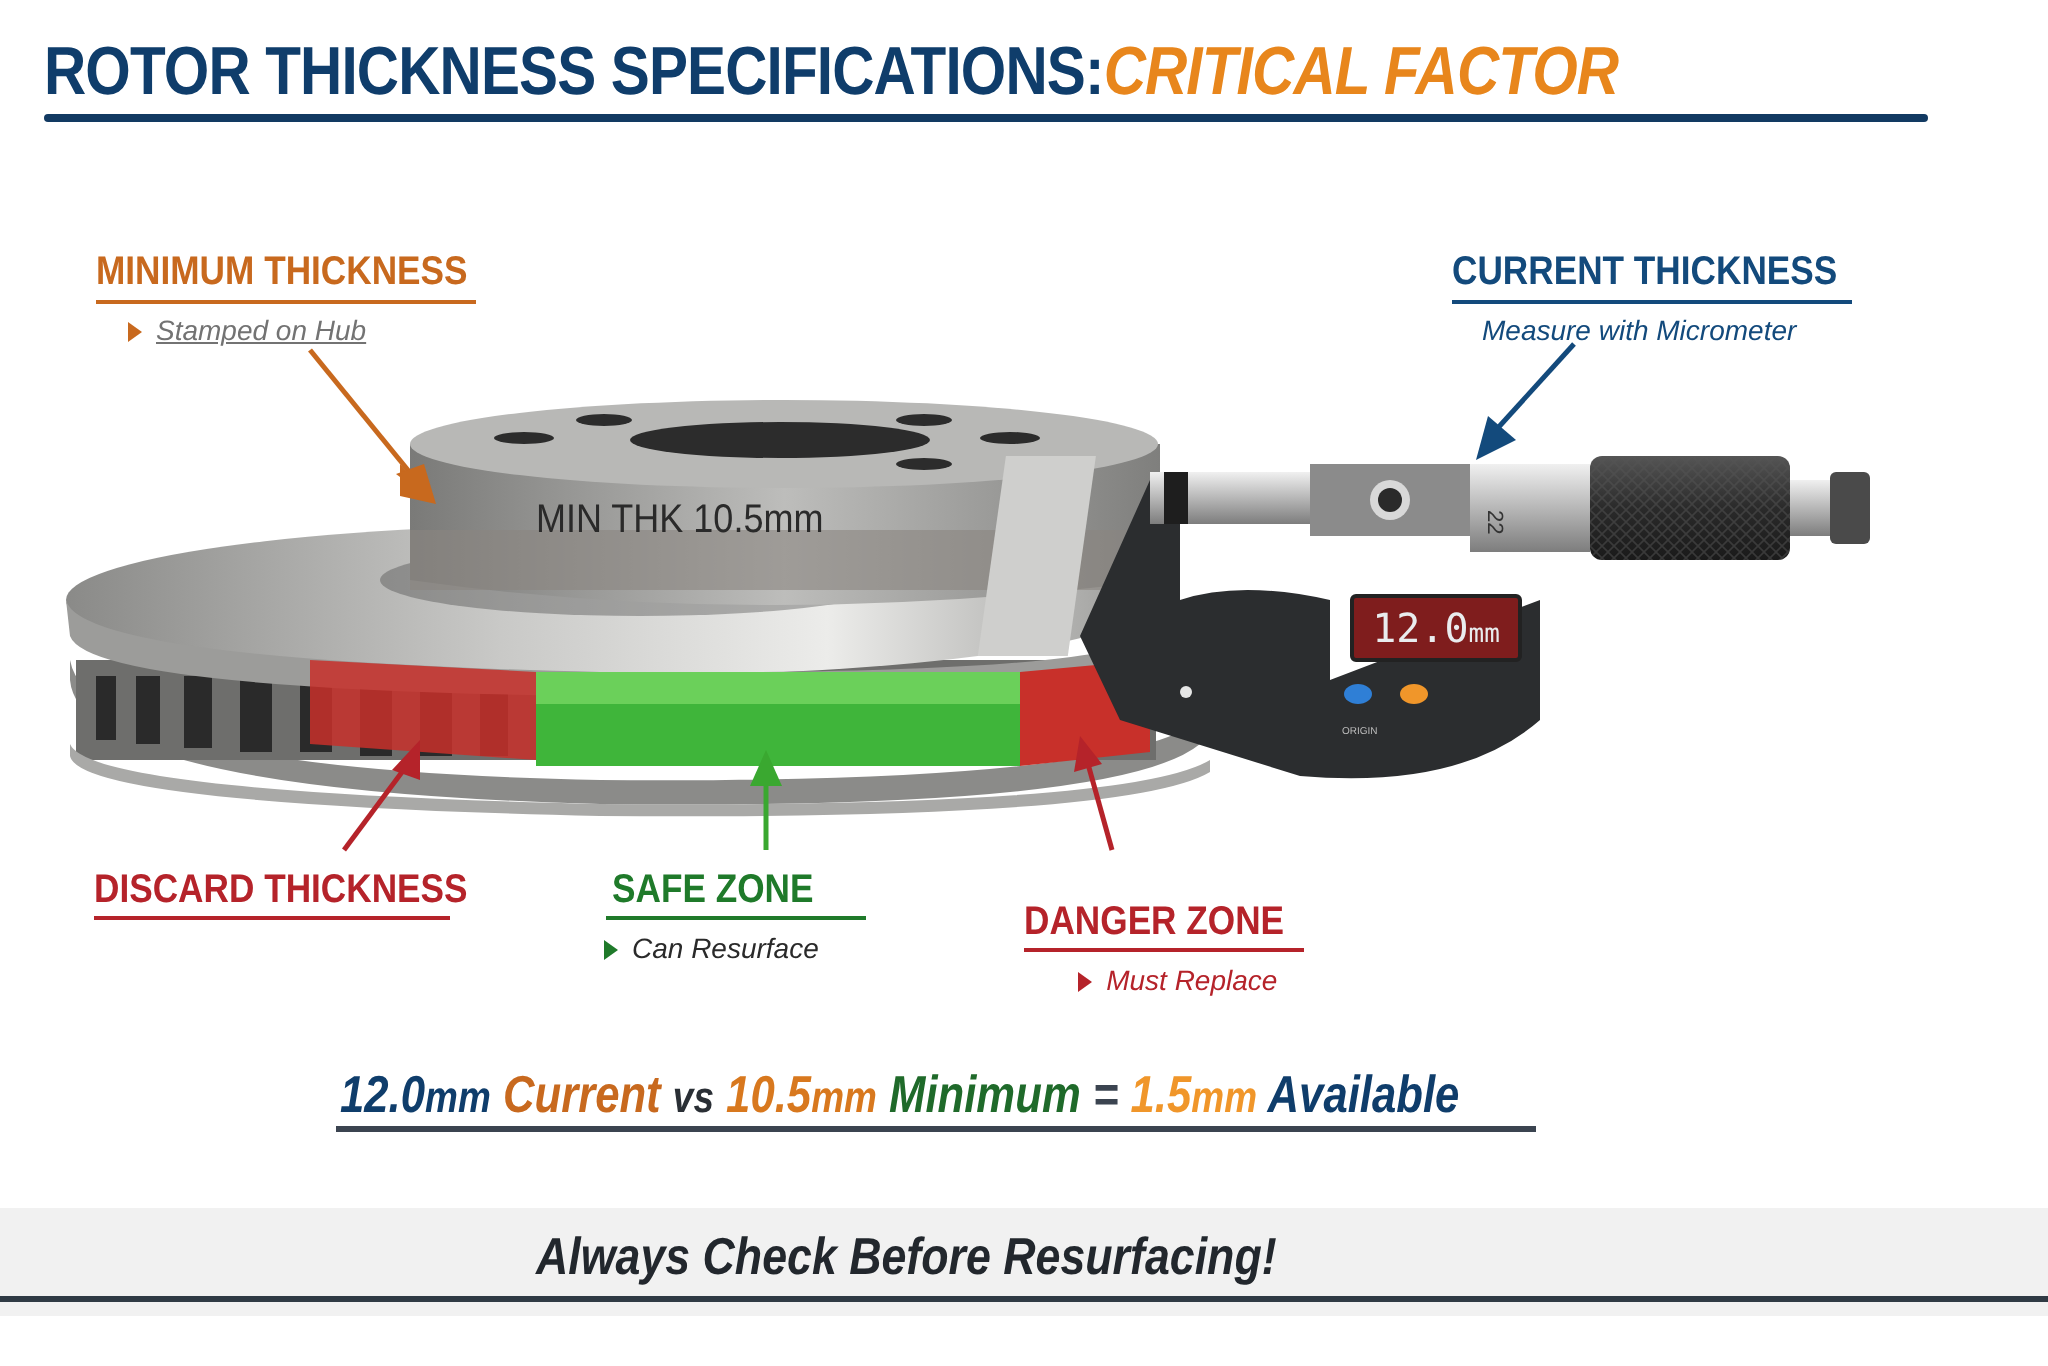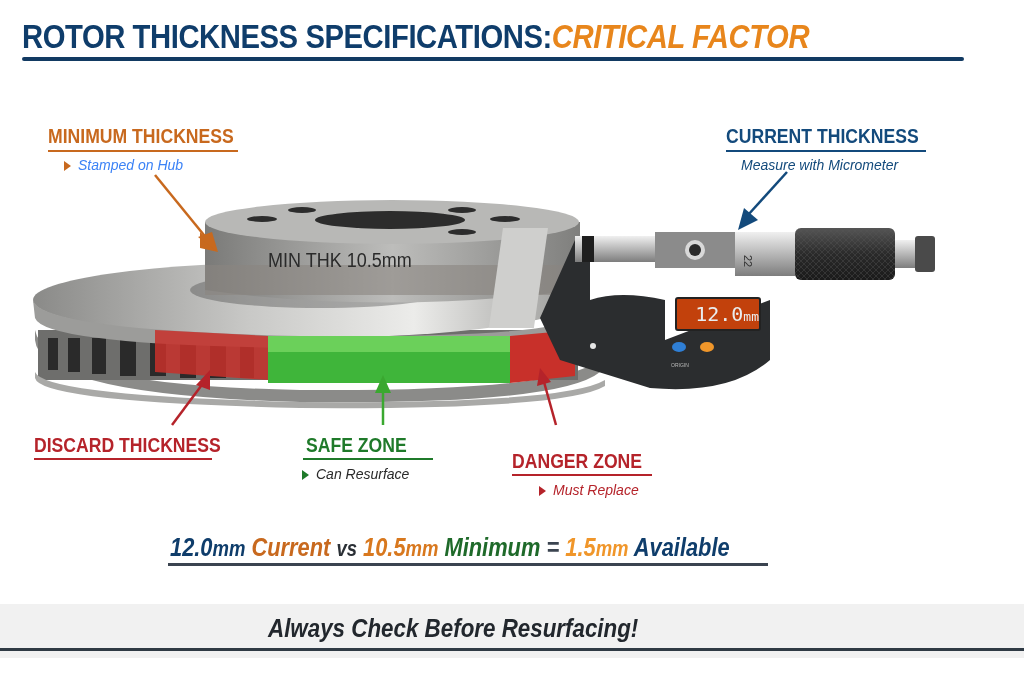--- a/index.html
+++ b/index.html
@@ -27,22 +27,22 @@
         transform:scaleX(0.84); transform-origin:left top; line-height:32px; }
   .eq-rule { left:168px; top:563px; width:600px; height:3px; background:#3b4450; }
 
   
   .footer { left:0; top:604px; width:1024px; height:54px; background:#f1f1f1; }
   .footer-rule { left:0; top:648px; width:1024px; height:3px; background:#2f3a44; }
   .footer-text { left:268px; top:612px; font-size:26px; font-weight:bold; font-style:italic; color:#22272d;
                  white-space:nowrap; transform:scaleX(0.86); transform-origin:left top; line-height:32px; }
 
   .stamp { left:268px; top:249px; font-size:20px; color:#2a2a2a; white-space:nowrap; transform:scaleX(0.9); transform-origin:left top; }
-  .lcd { left:675px; top:297px; width:82px; height:30px; background:#c2410c; border:2px solid #222; border-radius:3px;
-         color:#e9ecee; font-family:"DejaVu Sans Mono", monospace; font-size:20px; line-height:30px; text-align:right; }
+  .lcd { left:675px; top:297px; width:82px; height:30px; background:#7f1d1d; border:2px solid #222; border-radius:3px;
+         color:#e9ecee; font-family:"DejaVu Sans Mono", monospace; font-size:20px; line-height:30px; text-align:center; }
   .lcd small { font-size:13px; }
 </style>
 </head>
 <body>
 
 <div class="abs title">
   <span class="t1">ROTOR THICKNESS SPECIFICATIONS:</span><span class="t2">CRITICAL FACTOR</span>
 </div>
 <div class="abs title-rule"></div>
 
@@ -164,32 +164,32 @@
   </g>
 </svg>
 
 <div class="abs stamp">MIN THK 10.5mm</div>
 
 <div class="abs lcd"><span>12.0</span><small>mm</small></div>
 
 <div class="abs" style="left:48px;top:124px;">
   <div class="lbl-head" style="color:#c8691e">MINIMUM THICKNESS</div>
   <div class="lbl-rule" style="width:190px;background:#c8691e;margin-top:2px;"></div>
-  <div class="lbl-sub" style="margin:4px 0 0 16px;color:#3b82f6;">
+  <div class="lbl-sub" style="margin:4px 0 0 16px;color:#737373;text-decoration:underline;">
     <span class="tri" style="border-left-color:#c8691e"></span><span>Stamped on Hub</span>
   </div>
 </div>
 
 <div class="abs" style="left:726px;top:124px;">
   <div class="lbl-head" style="color:#134a7c">CURRENT THICKNESS</div>
   <div class="lbl-rule" style="width:200px;background:#134a7c;margin-top:2px;"></div>
   <div class="lbl-sub" style="margin:4px 0 0 15px;color:#134a7c;">Measure with Micrometer</div>
 </div>
 
-<div class="abs" style="left:34px;top:433px;">
+<div class="abs" style="left:47px;top:433px;">
   <div class="lbl-head" style="color:#b5232a">DISCARD THICKNESS</div>
   <div class="lbl-rule" style="width:178px;background:#b5232a;margin-top:1px;"></div>
 </div>
 
 <div class="abs" style="left:306px;top:433px;">
   <div class="lbl-head" style="color:#1f7a2a">SAFE ZONE</div>
   <div class="lbl-rule" style="width:130px;background:#1f7a2a;margin-top:1px;margin-left:-3px;"></div>
   <div class="lbl-sub" style="margin:5px 0 0 -4px;color:#2a2a2a;">
     <span class="tri" style="border-left-color:#1f7a2a"></span><span>Can Resurface</span>
   </div>

